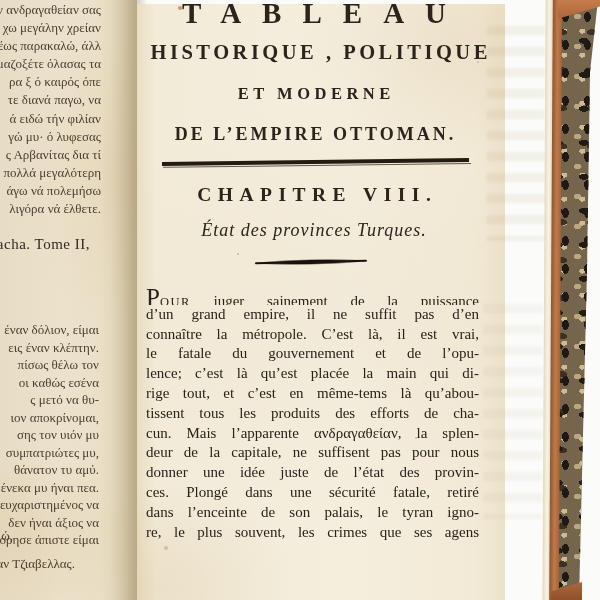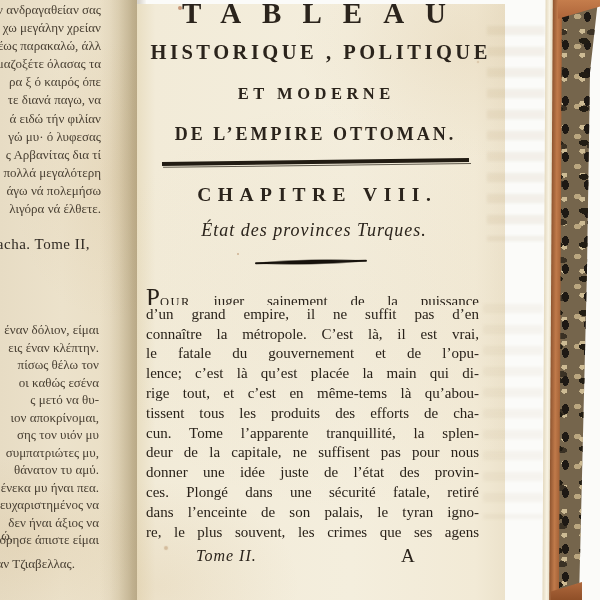--- a/index.html
+++ b/index.html
@@ -157,32 +157,28 @@
     <div class="swell"></div>
 
     <div class="body-block">
       <div class="body-line"><span class="lead-p">P</span><span class="lead-sc">OUR</span><span> juger sainement de la puissance</span></div>
       <div class="body-line">d’un grand empire, il ne suffit pas d’en</div>
       <div class="body-line">connaître la métropole. C’est là, il est vrai,</div>
       <div class="body-line">le fatale du gouvernement et de l’opu-</div>
       <div class="body-line">lence; c’est là qu’est placée la main qui di-</div>
       <div class="body-line">rige tout, et c’est en même-tems là qu’abou-</div>
       <div class="body-line">tissent tous les produits des efforts de cha-</div>
-      <div class="body-line">cun. Tome l’apparente tranquillité, la splen-</div>
+      <div class="body-line">cun. Mais l’apparente ανδραγαθείαν, la splen-</div>
       <div class="body-line">deur de la capitale, ne suffisent pas pour nous</div>
       <div class="body-line">donner une idée juste de l’état des provin-</div>
       <div class="body-line">ces. Plongé dans une sécurité fatale, retiré</div>
       <div class="body-line">dans l’enceinte de son palais, le tyran igno-</div>
       <div class="body-line">re, le plus souvent, les crimes que ses agens</div>
     </div>
 
-    <div class="footerline">
-      <span class="tome">Tome II.</span>
-      <span class="sig">A</span>
-    </div>
   </div>
 
   <div class="speck"></div>
 
   <div class="page-edge"></div>
   <div class="leather-strip"></div>
   <div class="marble-strip"></div>
   <div class="corner-tr"></div>
   <div class="corner-br"></div>
 

